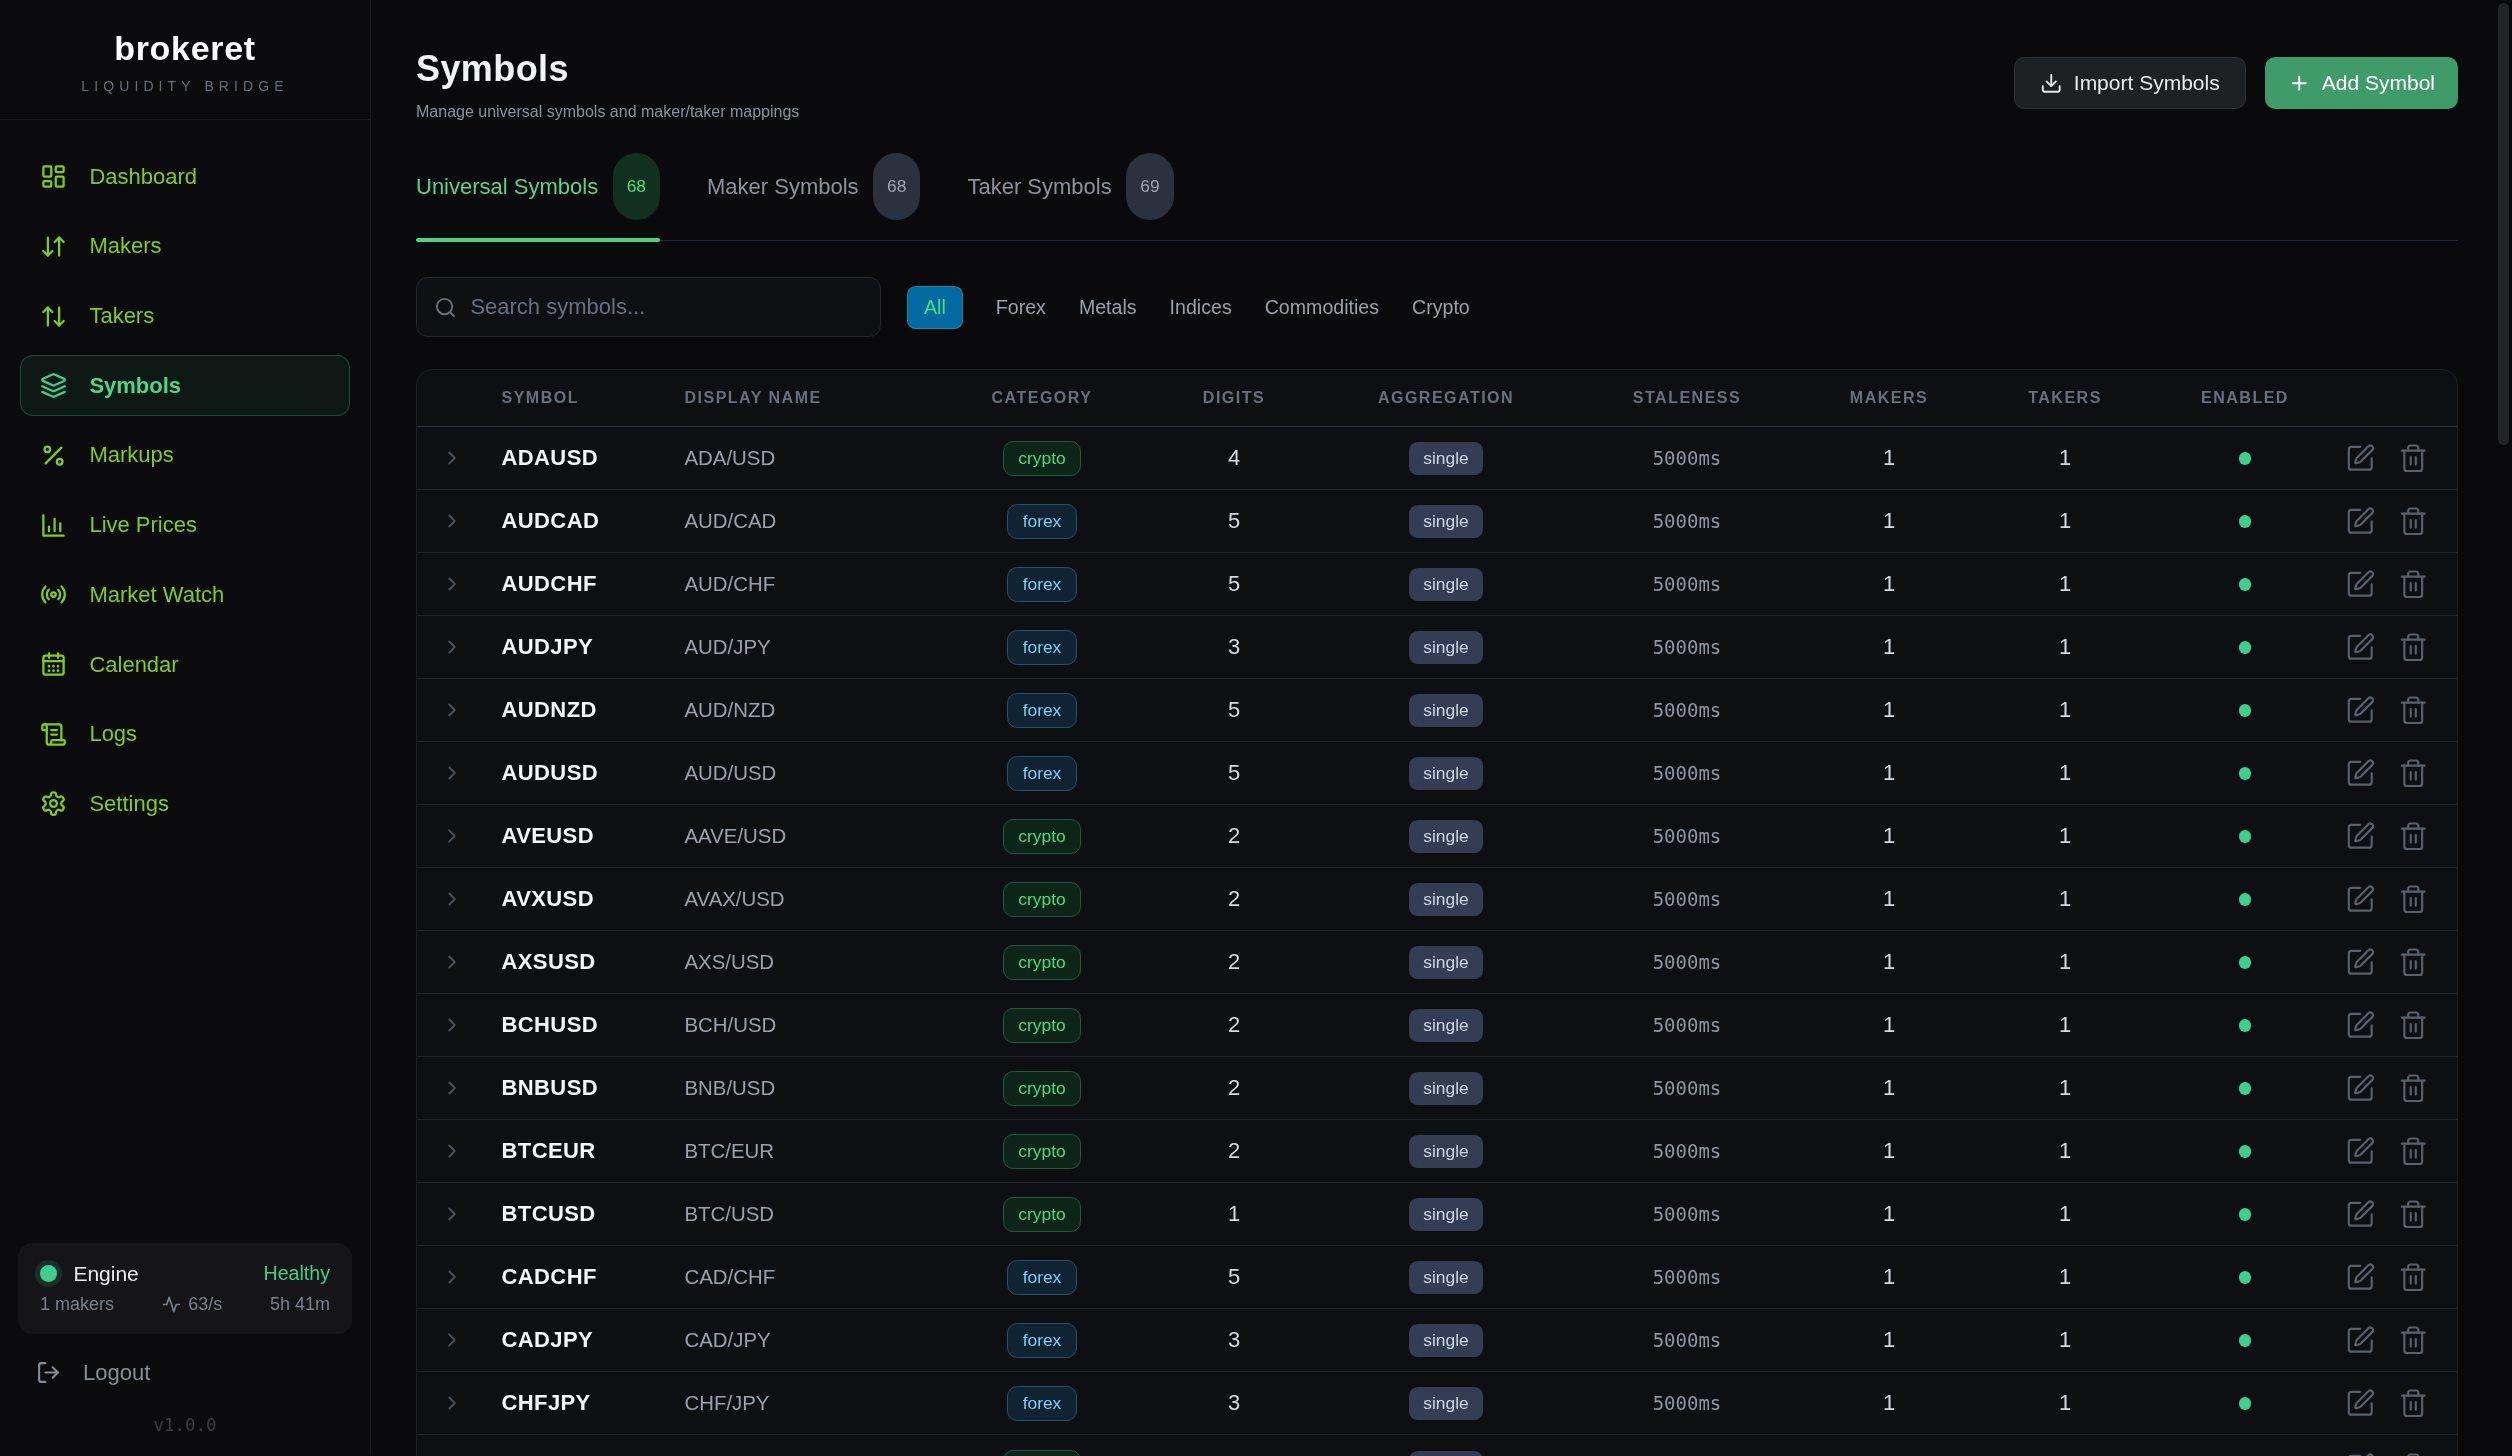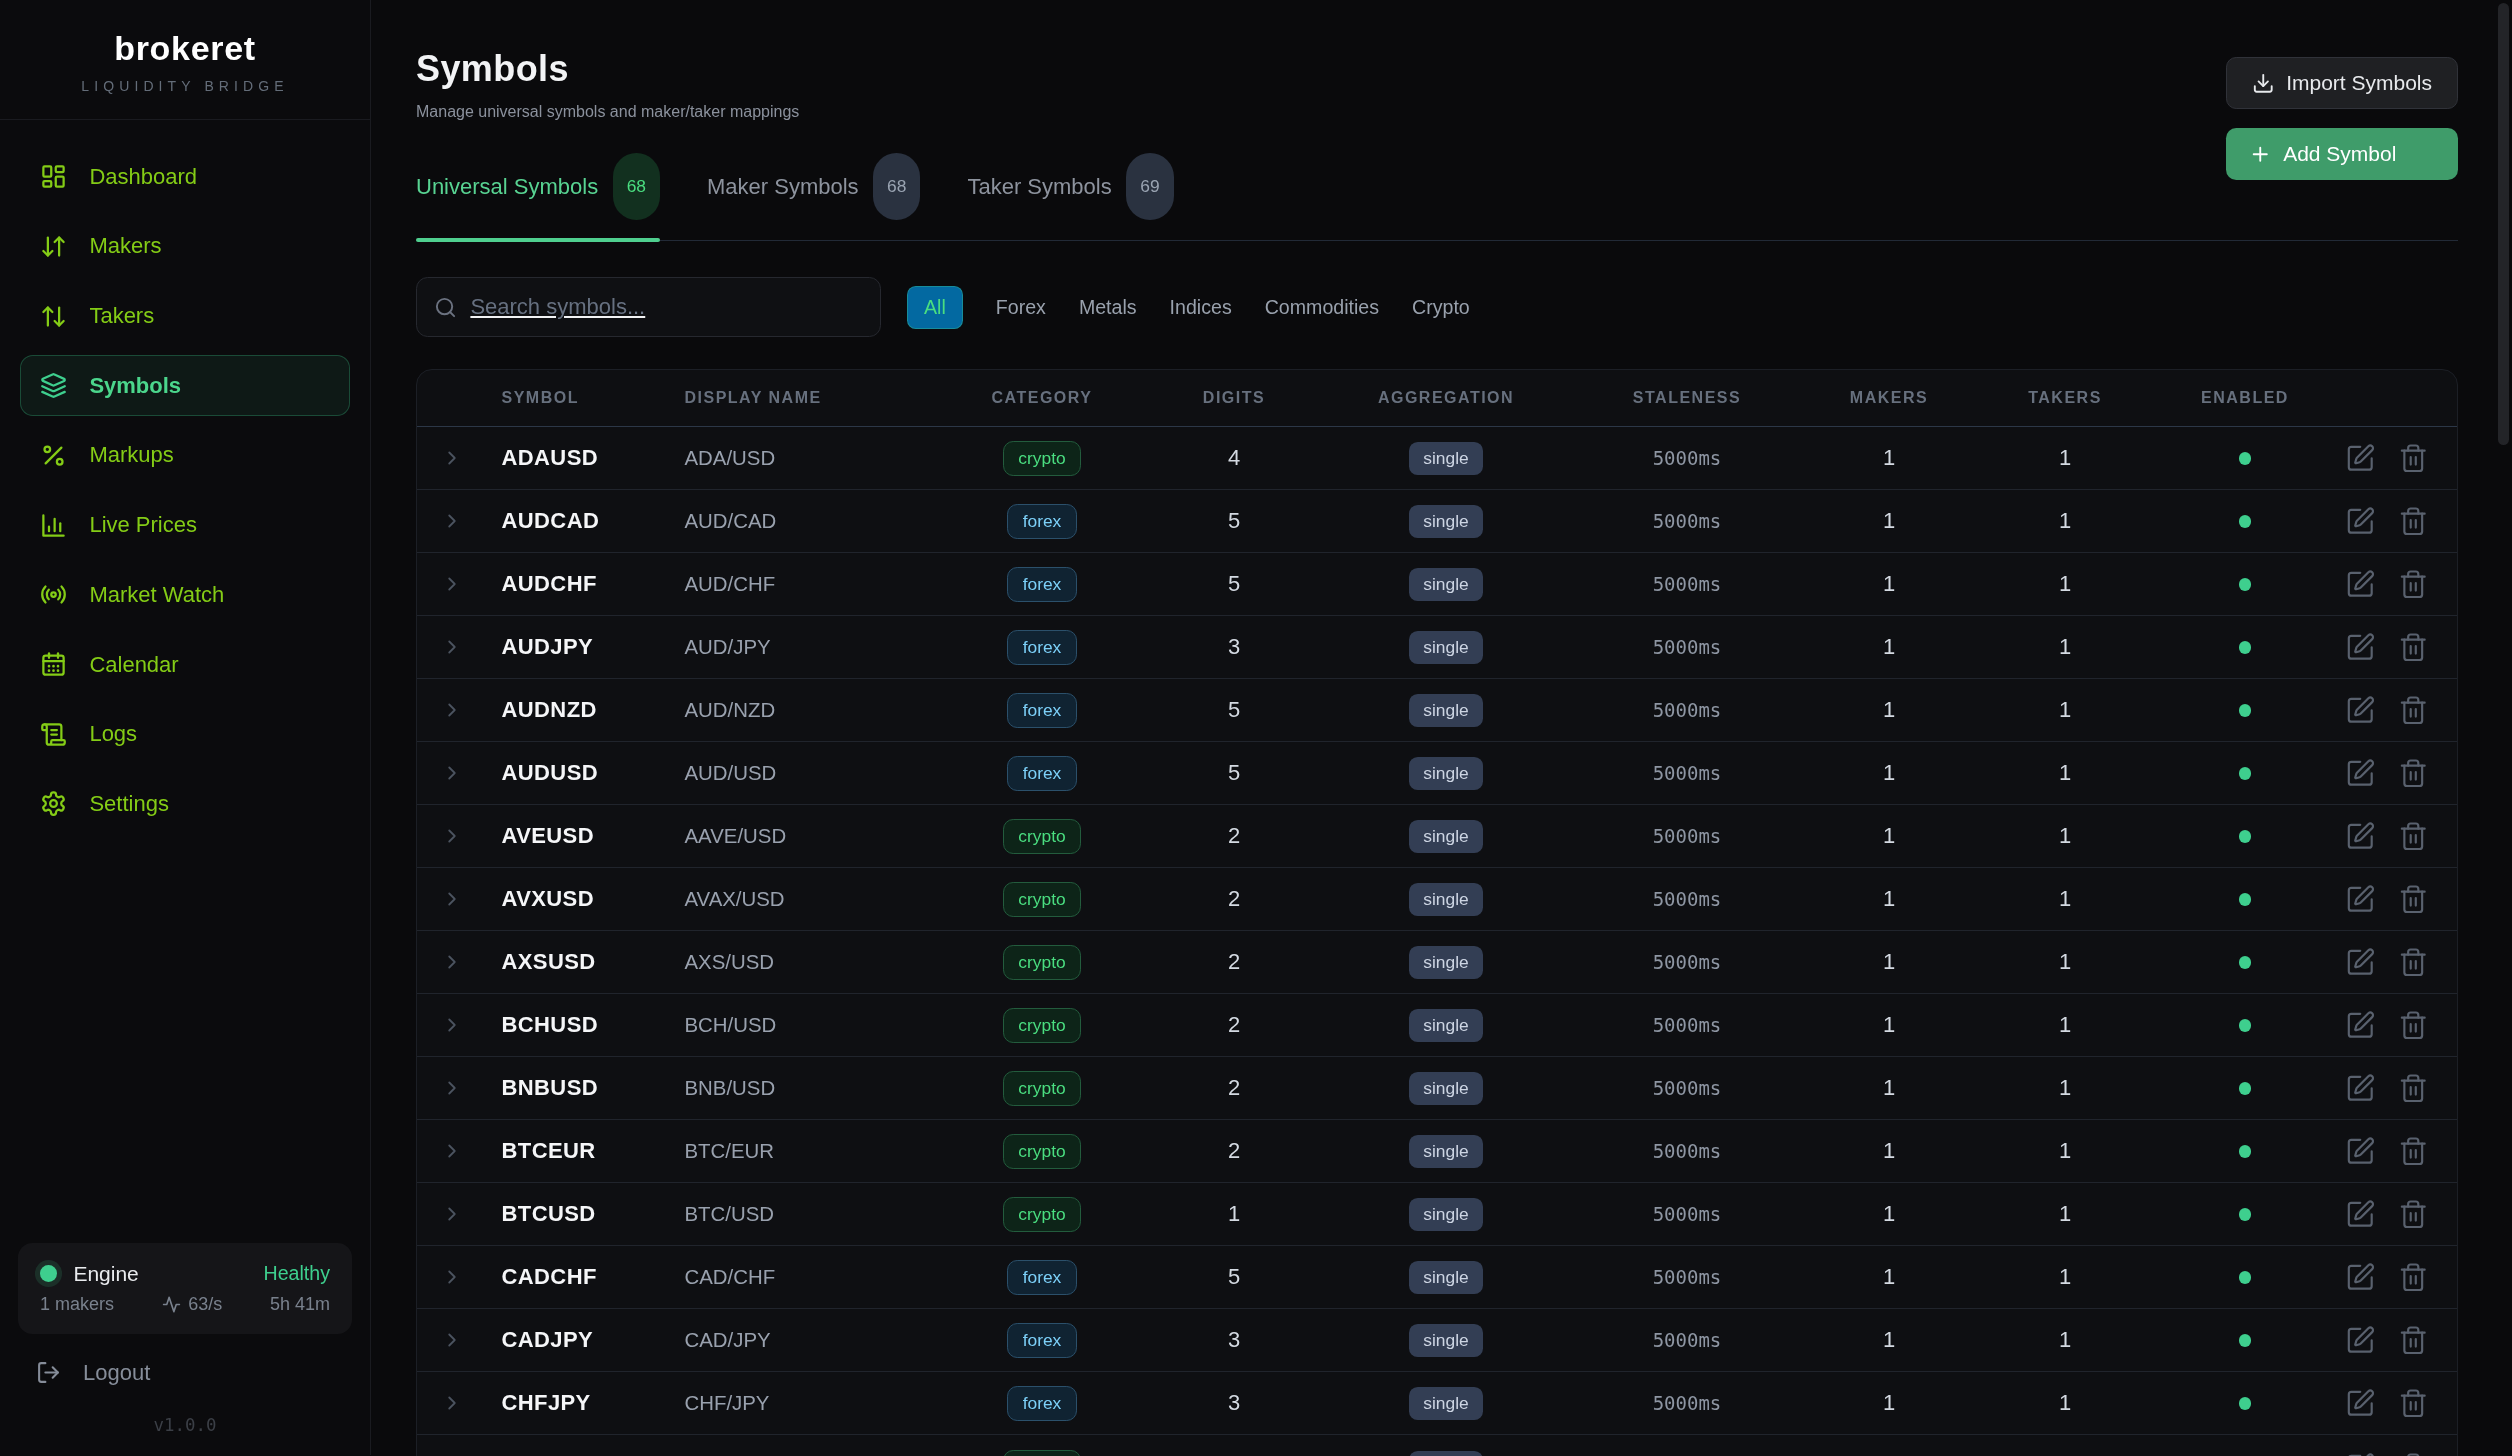--- a/index.html
+++ b/index.html
@@ -33,39 +33,39 @@
   .logout { display:flex; align-items:center; gap:22px; padding:0 36px; margin-bottom:29px;
     font-size:22px; color:#868d99; cursor:pointer; }
   .logout svg { width:25px; height:25px; }
   .version { text-align:center; margin-bottom:20.4px; font-size:17.4px; color:#3b3f46;
     font-family:"DejaVu Sans Mono",monospace; }
 
   
   .main { flex:1; padding:0 54px 0 45px; position:relative; }
   .page-title { font-size:36px; font-weight:700; margin-top:48px; letter-spacing:0.4px; }
   .page-sub { font-size:16px; color:#8b919d; margin-top:13px; }
-  .header-actions { position:absolute; top:57px; right:54px; display:flex; gap:19px;flex-direction:column; }
+  .header-actions { position:absolute; top:57px; right:54px; display:flex; gap:19px; }
   .btn { height:52px; border-radius:10.2px; display:flex; align-items:center; gap:11.6px;
     font-size:21px; cursor:pointer; border:none; font-family:inherit; }
   .btn svg { width:22.5px; height:22.5px; }
   .btn-secondary { background:#1f2023; border:1.5px solid #303239; color:#e8eaed; padding:0 25px; }
   .btn-primary { background:#3f9c6a; color:#ffffff; padding:0 23px; font-weight:500; }
 
   .tabs { display:flex; gap:47px; margin-top:32px; border-bottom:1.5px solid #222a37; }
   .tab { display:flex; align-items:center; gap:14.5px; padding-bottom:20.4px; font-size:22px;
     color:#8d939e; cursor:pointer; position:relative; }
   .tab .count { font-size:17.4px; padding:23px 14px; border-radius:726px; background:#2a3240; color:#9aa4b2; }
   .tab.active { color:#58d392; }
   .tab.active .count { background:#12301f; color:#4ade80; }
   .tab.active::after { content:""; position:absolute; left:0; right:0; bottom:-1.5px; height:4.4px;
     background:#4fcf8f; border-radius:2.2px; }
 
   .controls { display:flex; align-items:center; margin-top:36px; }
   .search-box { width:465px; height:60px; background:#0f1013; border:1.5px solid #26282f;
-    border-radius:11.6px; display:flex; align-items:center; padding:0 17.4px; gap:13px;text-decoration:underline; }
+    border-radius:11.6px; display:flex; align-items:center; padding:0 17.4px; gap:13px; }
   .search-box svg { width:23px; height:23px; color:#6b7280; flex-shrink:0; }
   .search-box input { background:transparent; border:none; outline:none; color:#c9ced6;
     font-size:22px; width:100%; font-family:inherit; }
   .search-box input::placeholder { color:#667080; }
   .chips { display:flex; align-items:center; gap:33px; margin-left:26px; }
   .chip { font-size:19.6px; color:#99a1ad; cursor:pointer; padding:8.7px 0; border-radius:8.7px; }
   .chip.active { background:#0369a1; border:1.5px solid rgba(62,207,142,0.35); color:#4ade80;
     padding:8.7px 16px; }
 
   

